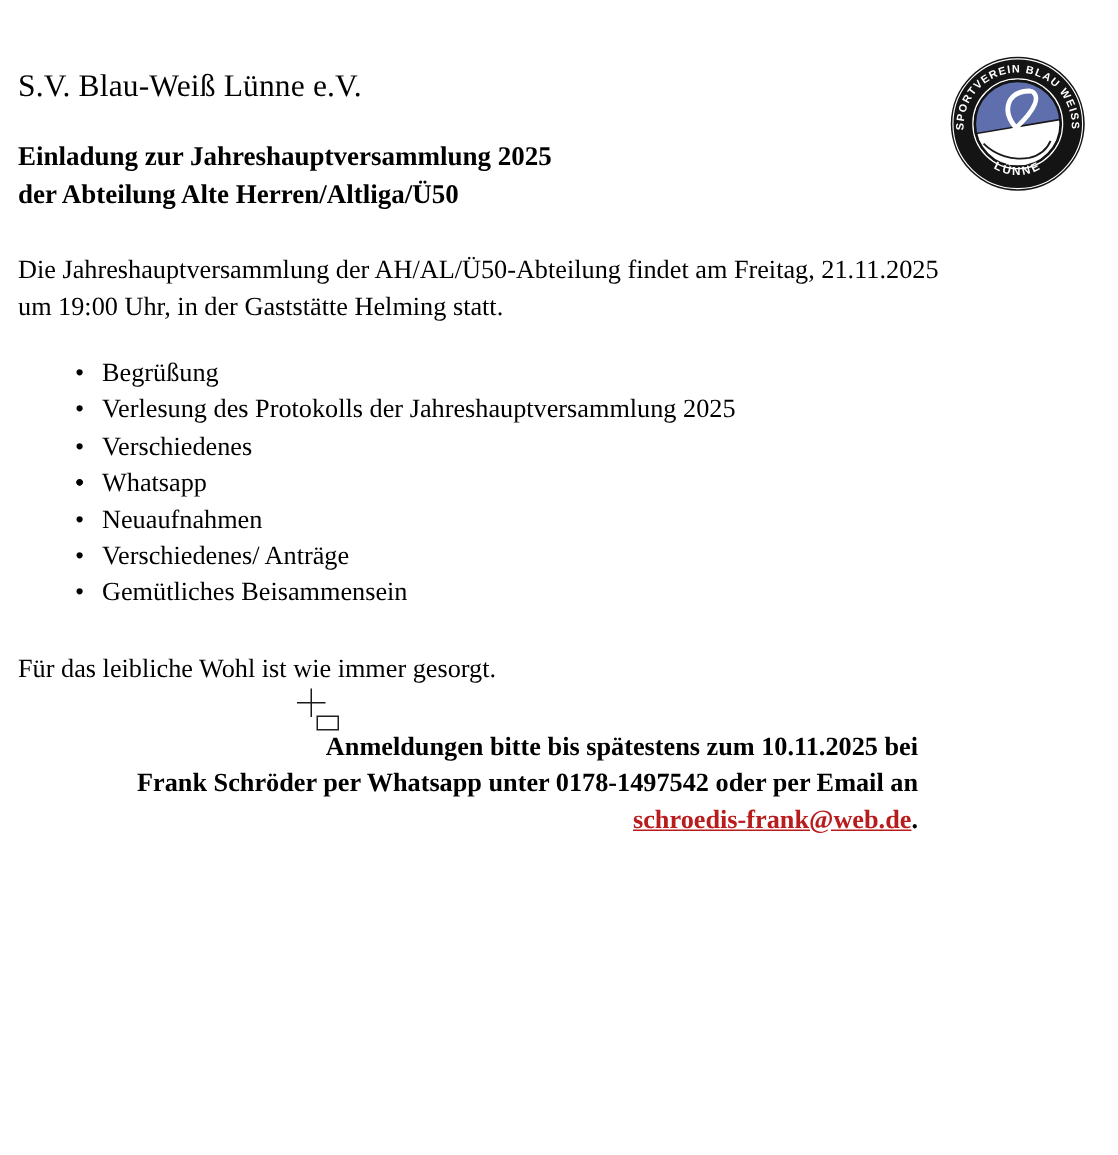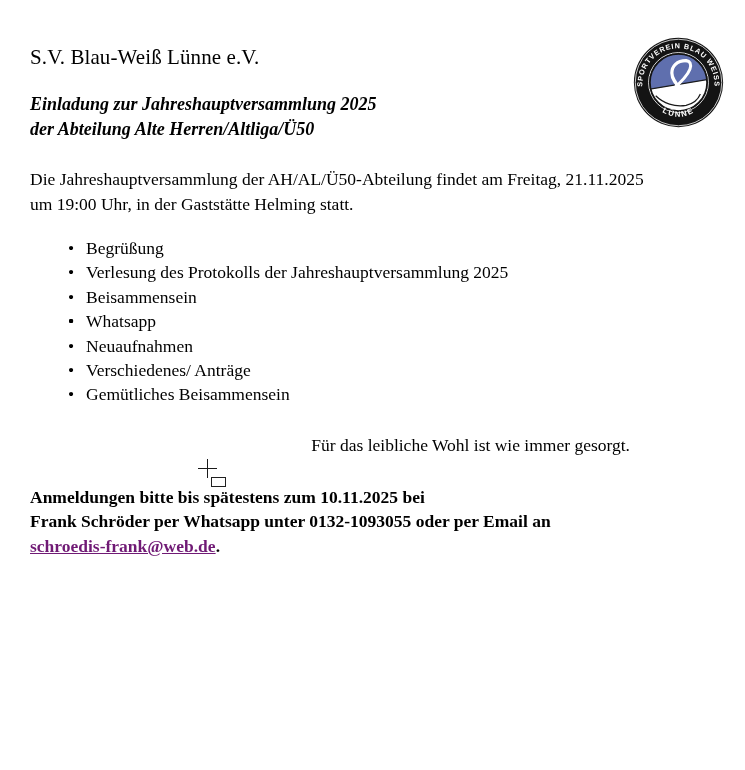--- a/index.html
+++ b/index.html
@@ -32,40 +32,40 @@
     left: 631px;
     top: 35px;
     width: 95px;
     height: 95px;
   }
   .crest svg { display: block; width: 95px; height: 95px; }
 
   
   .content {
     position: absolute;
-    left: 30px;
+    left: 12px;
     top: 44px;
     width: 600px;
   }
 
   .club-name {
     font-size: 21px;
     line-height: 26px;
     font-weight: 400;
     letter-spacing: 0.1px;
     margin: 0;
   }
 
   .invite-title {
     margin: 22px 0 0 0;
     font-size: 18px;
     line-height: 24.5px;
     font-weight: bold;
   }
-  .invite-title .line { display: block; white-space: nowrap; font-style: italic; }
+  .invite-title .line { display: block; white-space: nowrap; }
 
   .para {
     margin: 26px 0 0 0;
     font-size: 17.5px;
     line-height: 25px;
     white-space: normal;
   }
   .para .line { display: block; white-space: nowrap; }
 
   .para-intro { margin-top: 31px; }
@@ -83,32 +83,32 @@
     white-space: nowrap;
   }
   .agenda li .bullet {
     position: absolute;
     left: 38px;
     top: 0;
     font-size: 17.5px;
     line-height: 24.4px;
   }
 
-  .para-wohl { margin-top: 26px; text-align: right; }
+  .para-wohl { margin-top: 26px; }
 
   .notice {
     margin: 27px 0 0 0;
     font-size: 17.5px;
     line-height: 24.4px;
     font-weight: bold;
   }
-  .notice .line { display: block; white-space: nowrap; }
+  .notice .line { display: block; white-space: nowrap; text-align: right; }
 
   .maillink {
-    color: #701a75;
+    color: #b91c1c;
     font-weight: bold;
   }
   .dot-after { color: #000; font-weight: bold; }
 
   .signoff {
     margin: 42px 0 0 0;
     font-size: 17.5px;
     line-height: 24.4px;
   }
   .signoff .line { display: block; white-space: nowrap; }
@@ -208,21 +208,21 @@
       <li>
         <span class="bullet">•</span>
         <span>Begrüßung</span>
       </li>
       <li>
         <span class="bullet">•</span>
         <span>Verlesung des Protokolls der Jahreshauptversammlung 2025</span>
       </li>
       <li>
         <span class="bullet">•</span>
-        <span>Beisammensein</span>
+        <span>Verschiedenes</span>
       </li>
       <li>
         <span class="bullet">•</span>
       </li>
       <li>
         <span class="bullet">•</span>
       </li>
       <li>
         <span class="bullet">•</span>
         <span>Whatsapp</span>
@@ -238,21 +238,21 @@
       <li>
         <span class="bullet">•</span>
         <span>Gemütliches Beisammensein</span>
       </li>
     </ul>
 
     <p class="para para-wohl">Für das leibliche Wohl ist wie immer gesorgt.</p>
 
     <div class="notice">
       <span class="line">Anmeldungen bitte bis spätestens zum 10.11.2025 bei</span>
-      <span class="line">Frank Schröder per Whatsapp unter 0132-1093055 oder per Email an</span>
+      <span class="line">Frank Schröder per Whatsapp unter 0178-1497542 oder per Email an</span>
       <span class="line"><a class="maillink" href="#">schroedis-frank@web.de</a><span class="dot-after">.</span></span>
     </div>
 
 
   </div>
 
   <div class="cursor-layer">
     <div class="cursor-cross"></div>
     <div class="cursor-box"></div>
   </div>

